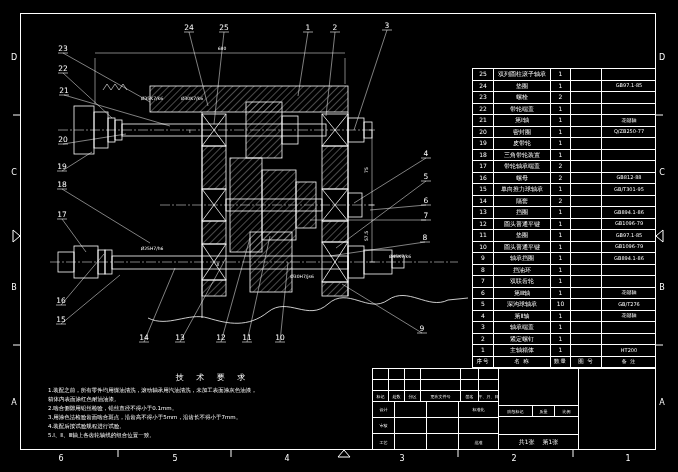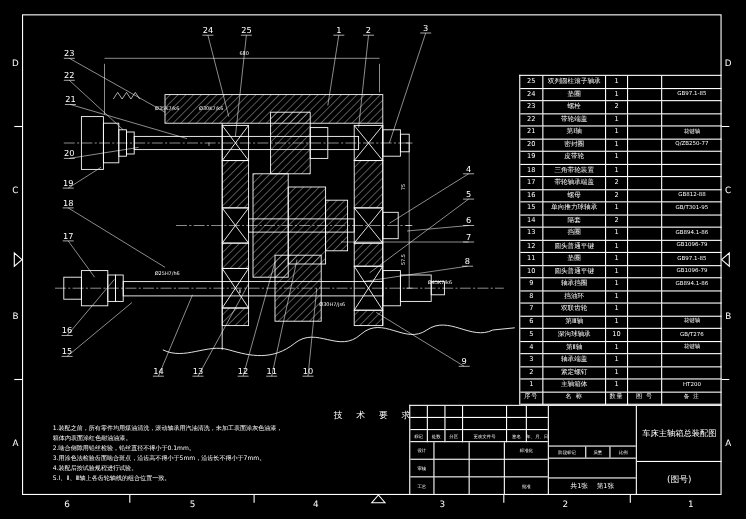--- a/index.html
+++ b/index.html
@@ -16,21 +16,21 @@
        display:grid;grid-template-columns:20px 57px 20px 31px 1fr;
        grid-auto-rows:1fr;font-size:6px;line-height:1}
   .pt-cell{border-left:1px solid #fff;border-bottom:1px solid #fff;display:flex;
            align-items:center;justify-content:center;overflow:hidden;white-space:nowrap}
   .pt-cell.c0{border-left:none}
   .pt-cell.c4{font-size:5px}
   .pt-h{font-size:5.5px;letter-spacing:1px}
 
   
   #techreq{position:absolute;left:48px;top:372px;width:330px}
-  .tr-title{text-align:right;font-size:8px;letter-spacing:5px;margin-bottom:3px}
+  .tr-title{text-align:center;font-size:8px;letter-spacing:5px;margin-bottom:3px}
   .tr-line{font-size:5.5px;line-height:9px;white-space:nowrap;overflow:hidden}
 
   
   #tblock{position:absolute;left:372px;top:368px;width:284px;height:82px;
           border:1px solid #fff;border-right:none;border-bottom:none;display:flex}
   .tb-left{width:126px;border-right:1px solid #fff;display:flex;flex-direction:column}
   .tb-rev{display:grid;grid-template-columns:16px 16px 16px 40px 18px 1fr;grid-auto-rows:11px}
   .tb-roles{flex:1;display:grid;grid-template-columns:22px 32px 32px 1fr;grid-auto-rows:1fr}
   .tbc{border-right:1px solid #fff;border-bottom:1px solid #fff;font-size:4px;
        display:flex;align-items:center;justify-content:center;overflow:hidden;white-space:nowrap}
@@ -451,19 +451,15 @@
           <div class="tbc">阶段标记</div>
           <div class="tbc">质量</div>
           <div class="tbc">比例</div>
         </div>
       <div class="tb-blank2"></div>
       <div class="tb-sheet">
         <span>共1张</span>
         <span>第1张</span>
       </div>
     </div>
-    <div class="tb-right">
-      <div class="tb-title">车床主轴箱总装配图</div>
-      <div class="tb-dno">(图号)</div>
-    </div>
   </div>
 
 </div>
 
 </body></html>

